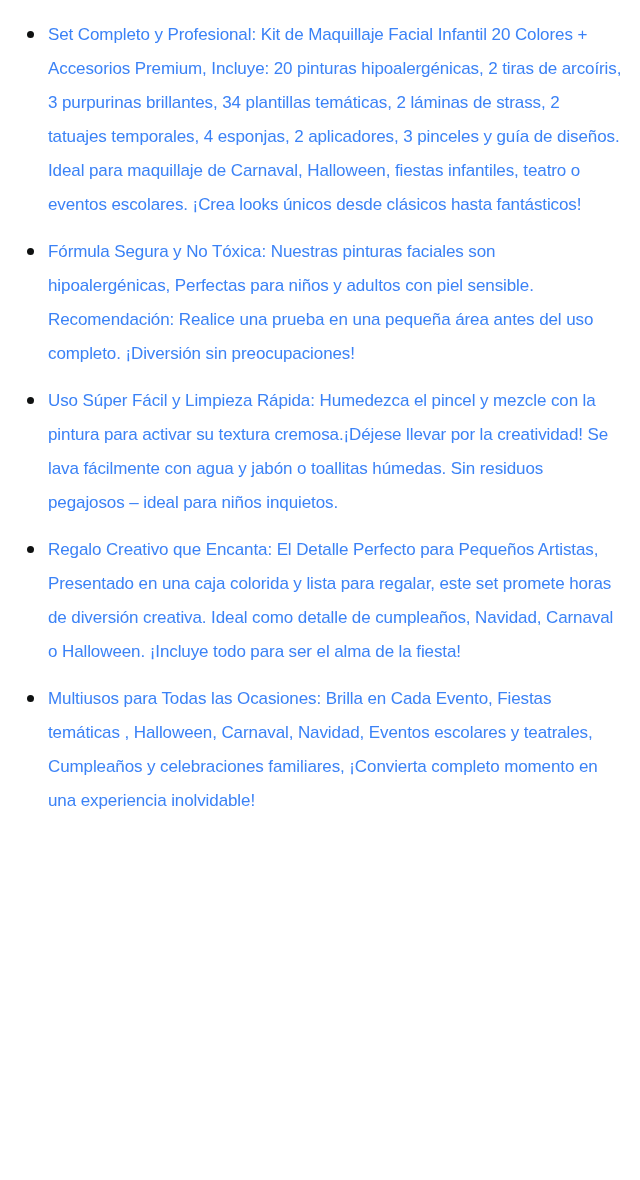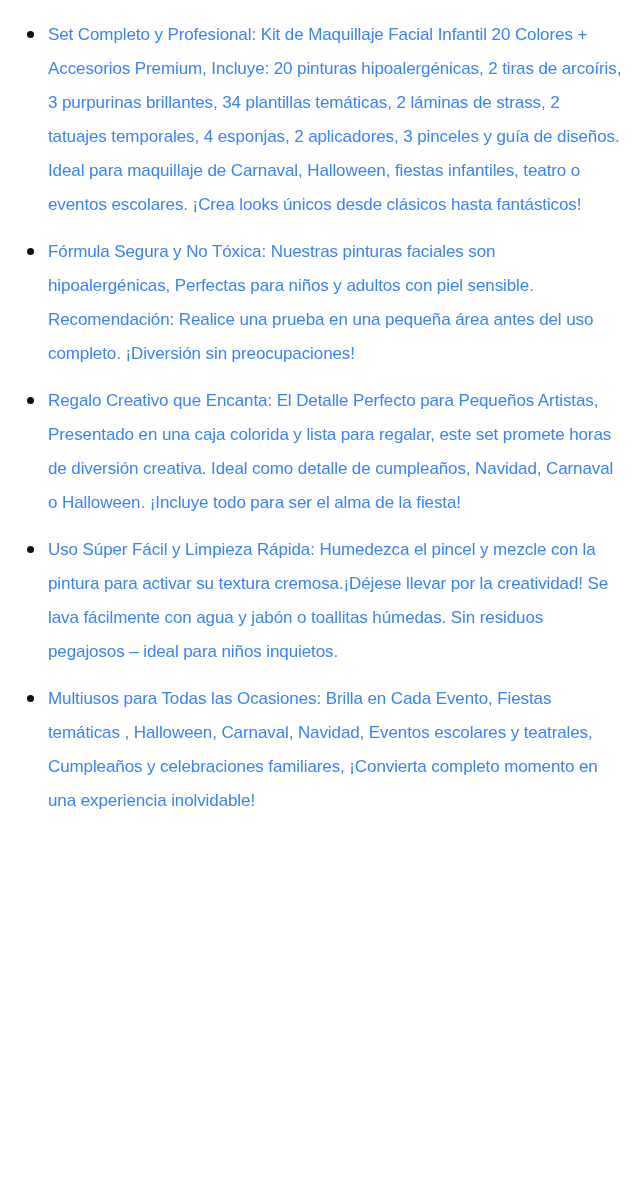--- a/index.html
+++ b/index.html
@@ -52,23 +52,23 @@
   <li class="feature-item">
     <span class="bullet"></span>
     <span class="feature-text">Set Completo y Profesional: Kit de Maquillaje Facial Infantil 20 Colores + Accesorios Premium, Incluye: 20 pinturas hipoalergénicas, 2 tiras de arcoíris, 3 purpurinas brillantes, 34 plantillas temáticas, 2 láminas de strass, 2 tatuajes temporales, 4 esponjas, 2 aplicadores, 3 pinceles y guía de diseños. Ideal para maquillaje de Carnaval, Halloween, fiestas infantiles, teatro o eventos escolares. ¡Crea looks únicos desde clásicos hasta fantásticos!</span>
   </li>
   <li class="feature-item">
     <span class="bullet"></span>
     <span class="feature-text">Fórmula Segura y No Tóxica: Nuestras pinturas faciales son hipoalergénicas, Perfectas para niños y adultos con piel sensible. Recomendación: Realice una prueba en una pequeña área antes del uso completo. ¡Diversión sin preocupaciones!</span>
   </li>
   <li class="feature-item">
     <span class="bullet"></span>
-    <span class="feature-text">Regalo Creativo que Encanta: El Detalle Perfecto para Pequeños Artistas, Presentado en una caja colorida y lista para regalar, este set promete horas de diversión creativa. Ideal como detalle de cumpleaños, Navidad, Carnaval o Halloween. ¡Incluye todo para ser el alma de la fiesta!</span>
+    <span class="feature-text">Uso Súper Fácil y Limpieza Rápida: Humedezca el pincel y mezcle con la pintura para activar su textura cremosa.¡Déjese llevar por la creatividad! Se lava fácilmente con agua y jabón o toallitas húmedas. Sin residuos pegajosos – ideal para niños inquietos.</span>
   </li>
   <li class="feature-item">
     <span class="bullet"></span>
-    <span class="feature-text">Uso Súper Fácil y Limpieza Rápida: Humedezca el pincel y mezcle con la pintura para activar su textura cremosa.¡Déjese llevar por la creatividad! Se lava fácilmente con agua y jabón o toallitas húmedas. Sin residuos pegajosos – ideal para niños inquietos.</span>
+    <span class="feature-text">Regalo Creativo que Encanta: El Detalle Perfecto para Pequeños Artistas, Presentado en una caja colorida y lista para regalar, este set promete horas de diversión creativa. Ideal como detalle de cumpleaños, Navidad, Carnaval o Halloween. ¡Incluye todo para ser el alma de la fiesta!</span>
   </li>
   <li class="feature-item">
     <span class="bullet"></span>
     <span class="feature-text">Multiusos para Todas las Ocasiones: Brilla en Cada Evento, Fiestas temáticas , Halloween, Carnaval, Navidad, Eventos escolares y teatrales, Cumpleaños y celebraciones familiares, ¡Convierta completo momento en una experiencia inolvidable!</span>
   </li>
 </ul>
 
 </body></html>

